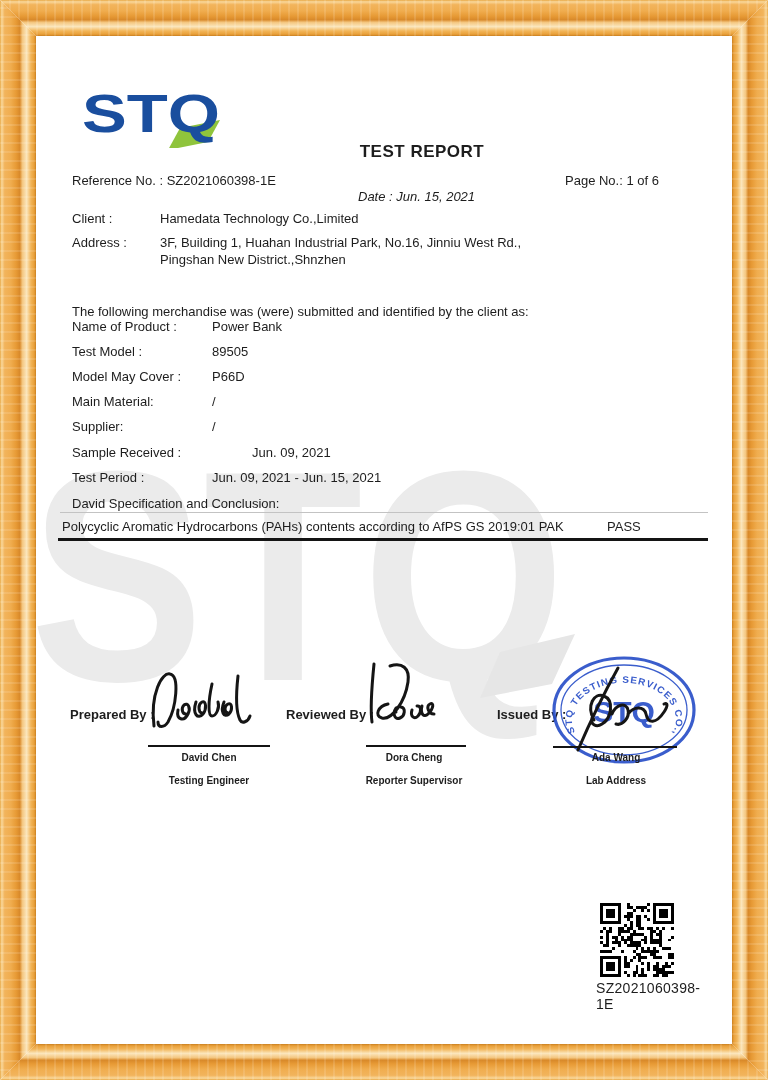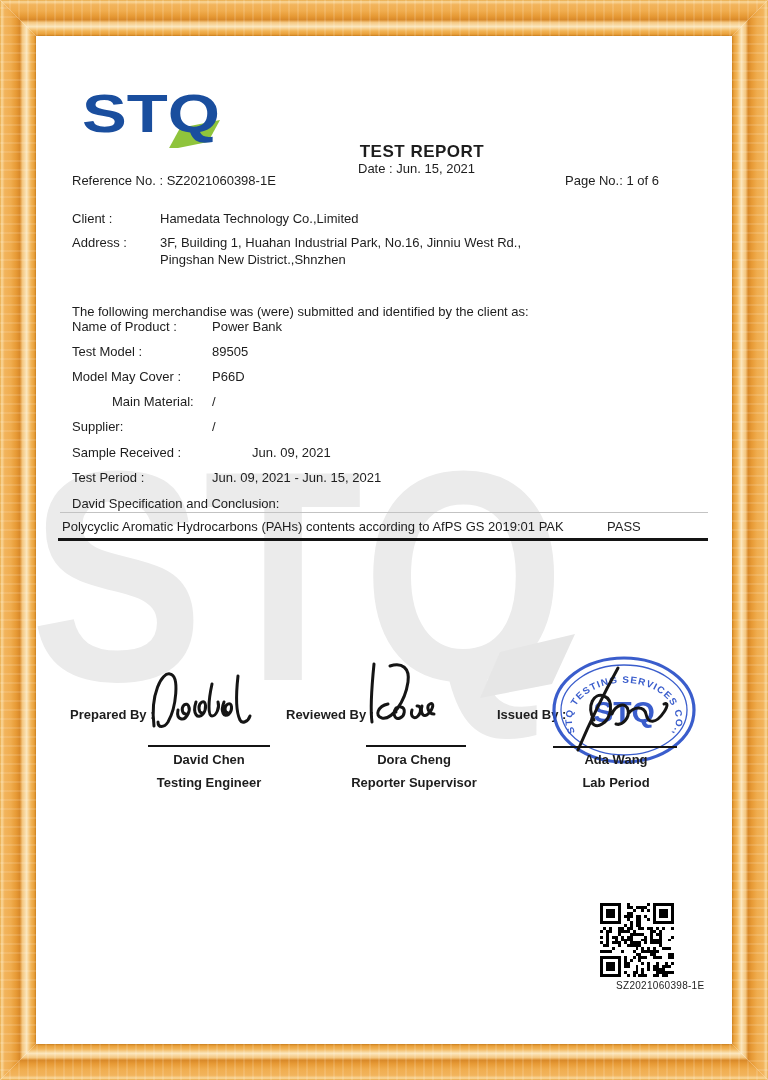--- a/index.html
+++ b/index.html
@@ -45,61 +45,61 @@
   .abs{position:absolute;}
   .txt{font-size:13px;line-height:17px;white-space:nowrap;}
   .bold{font-weight:bold;}
   
   .title{top:142px;left:322px;width:200px;text-align:center;
          font-size:17px;font-weight:bold;letter-spacing:.5px;z-index:3;}
   
   .rule-thin{top:512px;left:60px;width:648px;height:1px;background:#c3c3c3;z-index:3;}
   .rule-thick{top:538px;left:58px;width:650px;height:3px;background:#141414;z-index:3;}
   .sig-line{height:2px;background:#141414;z-index:6;}
-  .name-block{text-align:center;font-weight:bold;font-size:13px;z-index:6;}
+  .name-block{text-align:center;font-weight:bold;font-size:10px;z-index:6;}
   
   .watermark{top:452px;left:30px;z-index:1;pointer-events:none;}
   
   .z2{z-index:2;} .z3{z-index:3;} .z4{z-index:4;} .z5{z-index:5;}
   .qr-wrap{top:903px;left:600px;width:74px;height:74px;background:#fff;z-index:3;}
-  .qr-caption{top:980px;left:616px;width:90px;font-size:10px;letter-spacing:.3px;z-index:3;}
+  .qr-caption{top:980px;left:596px;width:90px;font-size:14px;letter-spacing:.3px;z-index:3;}
 </style>
 </head>
 <body>
 
 <svg class="abs watermark" width="560" height="290" viewBox="0 0 560 290">
   <text x="0" y="228" font-size="300" font-weight="bold" fill="#ebebeb" textLength="535" lengthAdjust="spacingAndGlyphs">STQ</text>
   <polygon points="470,200 545,182 522,232 450,246" fill="#e6e6e6"></polygon>
 </svg>
 
 <svg class="abs z2" style="top:86px;left:80px;" width="150" height="62" viewBox="0 0 150 62">
   <polygon points="100,42 140,34 128,56 88,64" fill="#8fc43c"></polygon>
   <text x="2" y="46" font-size="54" font-weight="bold" fill="#1a4e9e" textLength="138" lengthAdjust="spacingAndGlyphs">STQ</text>
 </svg>
 
 <div class="abs title">TEST REPORT</div>
 <div class="abs txt z3" style="top:172px;left:72px;">Reference No. : SZ2021060398-1E</div>
-<div class="abs txt z3" style="top:160px;left:358px;">Date : Jun. 15, 2021</div>
+<div class="abs txt z3" style="top:188px;left:358px;font-style:italic;">Date : Jun. 15, 2021</div>
 <div class="abs txt z3" style="top:172px;left:565px;">Page No.: 1 of 6</div>
 
 <div class="abs txt z3" style="top:210px;left:72px;text-align:center;">Client :</div>
 <div class="abs txt z3" style="top:210px;left:160px;">Hamedata Technology Co.,Limited</div>
 <div class="abs txt z3" style="top:234px;left:72px;">Address :</div>
 <div class="abs txt z3" style="top:234px;left:160px;">3F, Building 1, Huahan Industrial Park, No.16, Jinniu West Rd.,</div>
 <div class="abs txt z3" style="top:251px;left:160px;">Pingshan New District.,Shnzhen</div>
 
 <div class="abs txt z3" style="top:295px;left:72px;margin-top:8px;">The following merchandise was (were) submitted and identified by the client as:</div>
 
 <div class="abs txt z3" style="top:318px;left:72px;">Name of Product :</div>
 <div class="abs txt z3" style="top:318px;left:212px;">Power Bank</div>
 <div class="abs txt z3" style="top:343px;left:72px;">Test Model :</div>
 <div class="abs txt z3" style="top:343px;left:212px;">89505</div>
 <div class="abs txt z3" style="top:368px;left:72px;">Model May Cover :</div>
 <div class="abs txt z3" style="top:368px;left:212px;">P66D</div>
-<div class="abs txt z3" style="top:393px;left:72px;margin-left:40px;">Main Material:</div>
+<div class="abs txt z3" style="top:393px;left:72px;">Main Material:</div>
 <div class="abs txt z3" style="top:393px;left:212px;">/</div>
 <div class="abs txt z3" style="top:418px;left:72px;">Supplier:</div>
 <div class="abs txt z3" style="top:418px;left:212px;">/</div>
 <div class="abs txt z3" style="top:444px;left:72px;">Sample Received :</div>
 <div class="abs txt z3" style="top:444px;left:212px;margin-left:40px;">Jun. 09, 2021</div>
 <div class="abs txt z3" style="top:469px;left:72px;">Test Period :</div>
 <div class="abs txt z3" style="top:469px;left:212px;">Jun. 09, 2021 - Jun. 15, 2021</div>
 
 <div class="abs txt z3" style="top:495px;left:72px;">David Specification and Conclusion:</div>
 <div class="abs rule-thin"></div>
@@ -137,21 +137,21 @@
 
 <div class="abs sig-line" style="top:745px;left:148px;width:122px;"></div>
 <div class="abs sig-line" style="top:745px;left:366px;width:100px;"></div>
 <div class="abs sig-line" style="top:746px;left:553px;width:124px;"></div>
 
 <div class="abs name-block" style="top:752px;left:148px;width:122px;">David Chen</div>
 <div class="abs name-block" style="top:775px;left:123px;width:172px;">Testing Engineer</div>
 <div class="abs name-block" style="top:752px;left:354px;width:120px;">Dora Cheng</div>
 <div class="abs name-block" style="top:775px;left:328px;width:172px;">Reporter Supervisor</div>
 <div class="abs name-block" style="top:752px;left:556px;width:120px;">Ada Wang</div>
-<div class="abs name-block" style="top:775px;left:530px;width:172px;">Lab Period</div>
+<div class="abs name-block" style="top:775px;left:530px;width:172px;">Lab Address</div>
 
 <svg id="qr-code" class="abs qr-wrap" viewBox="0 0 25 25" shape-rendering="crispEdges">
     <rect x="0" y="0" width="25" height="25" fill="#fff"></rect>
     <rect x="9" y="0" width="1" height="1" fill="#000"></rect>
     <rect x="16" y="0" width="1" height="1" fill="#000"></rect>
     <rect x="9" y="1" width="1" height="1" fill="#000"></rect>
     <rect x="10" y="1" width="1" height="1" fill="#000"></rect>
     <rect x="12" y="1" width="1" height="1" fill="#000"></rect>
     <rect x="13" y="1" width="1" height="1" fill="#000"></rect>
     <rect x="14" y="1" width="1" height="1" fill="#000"></rect>

